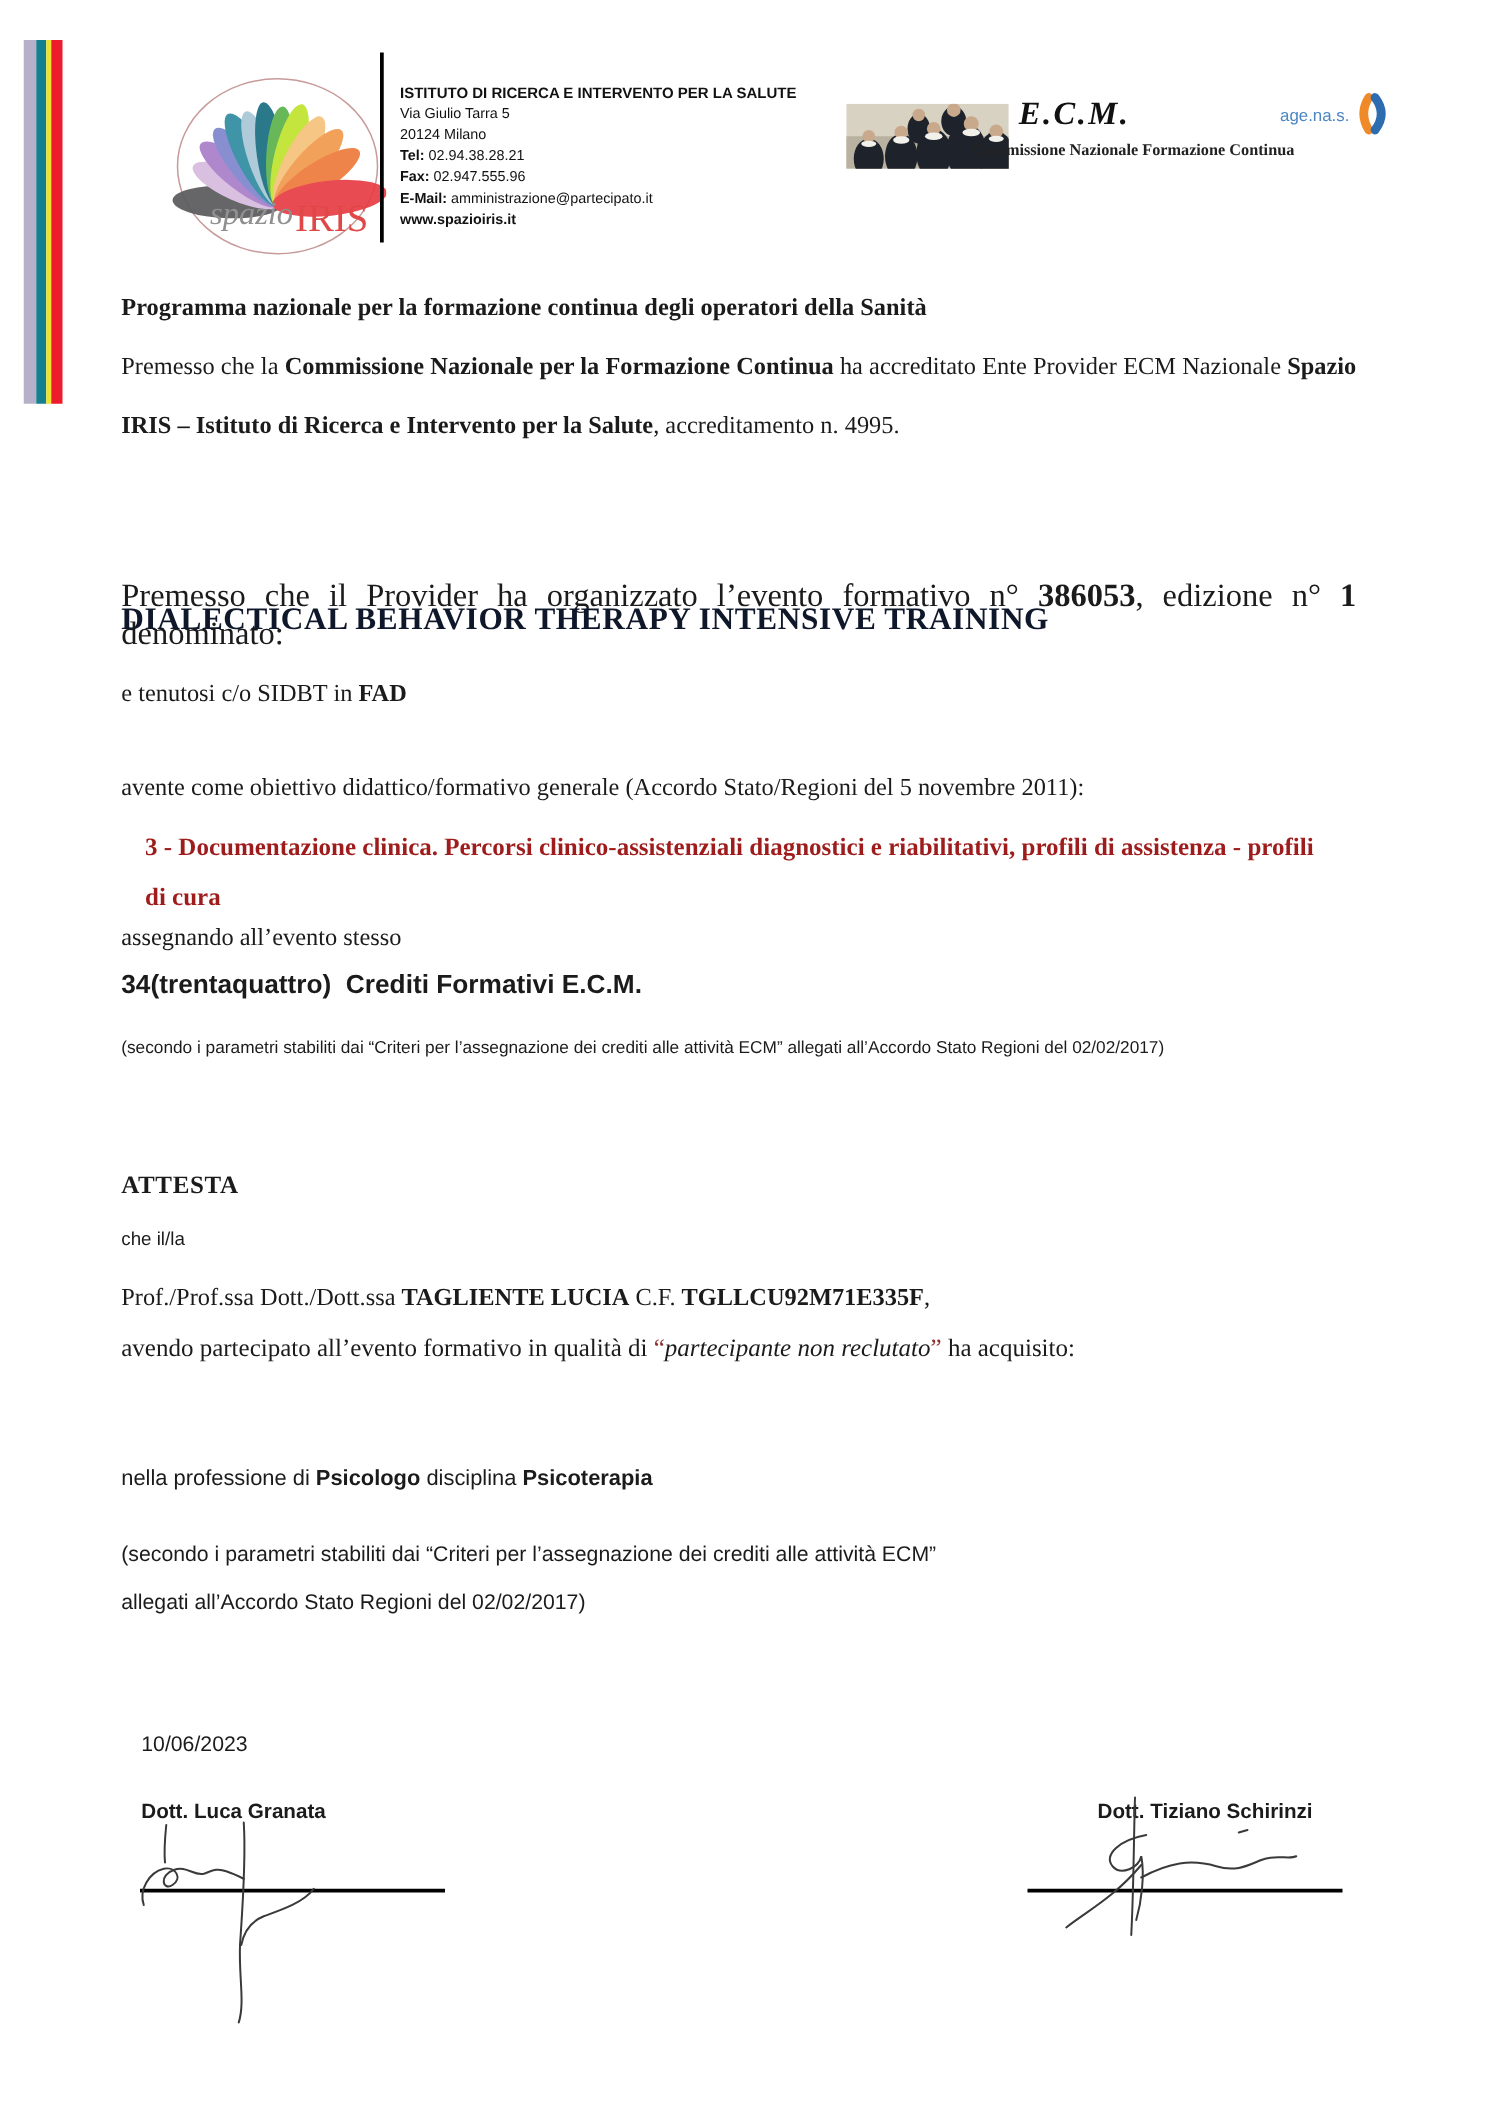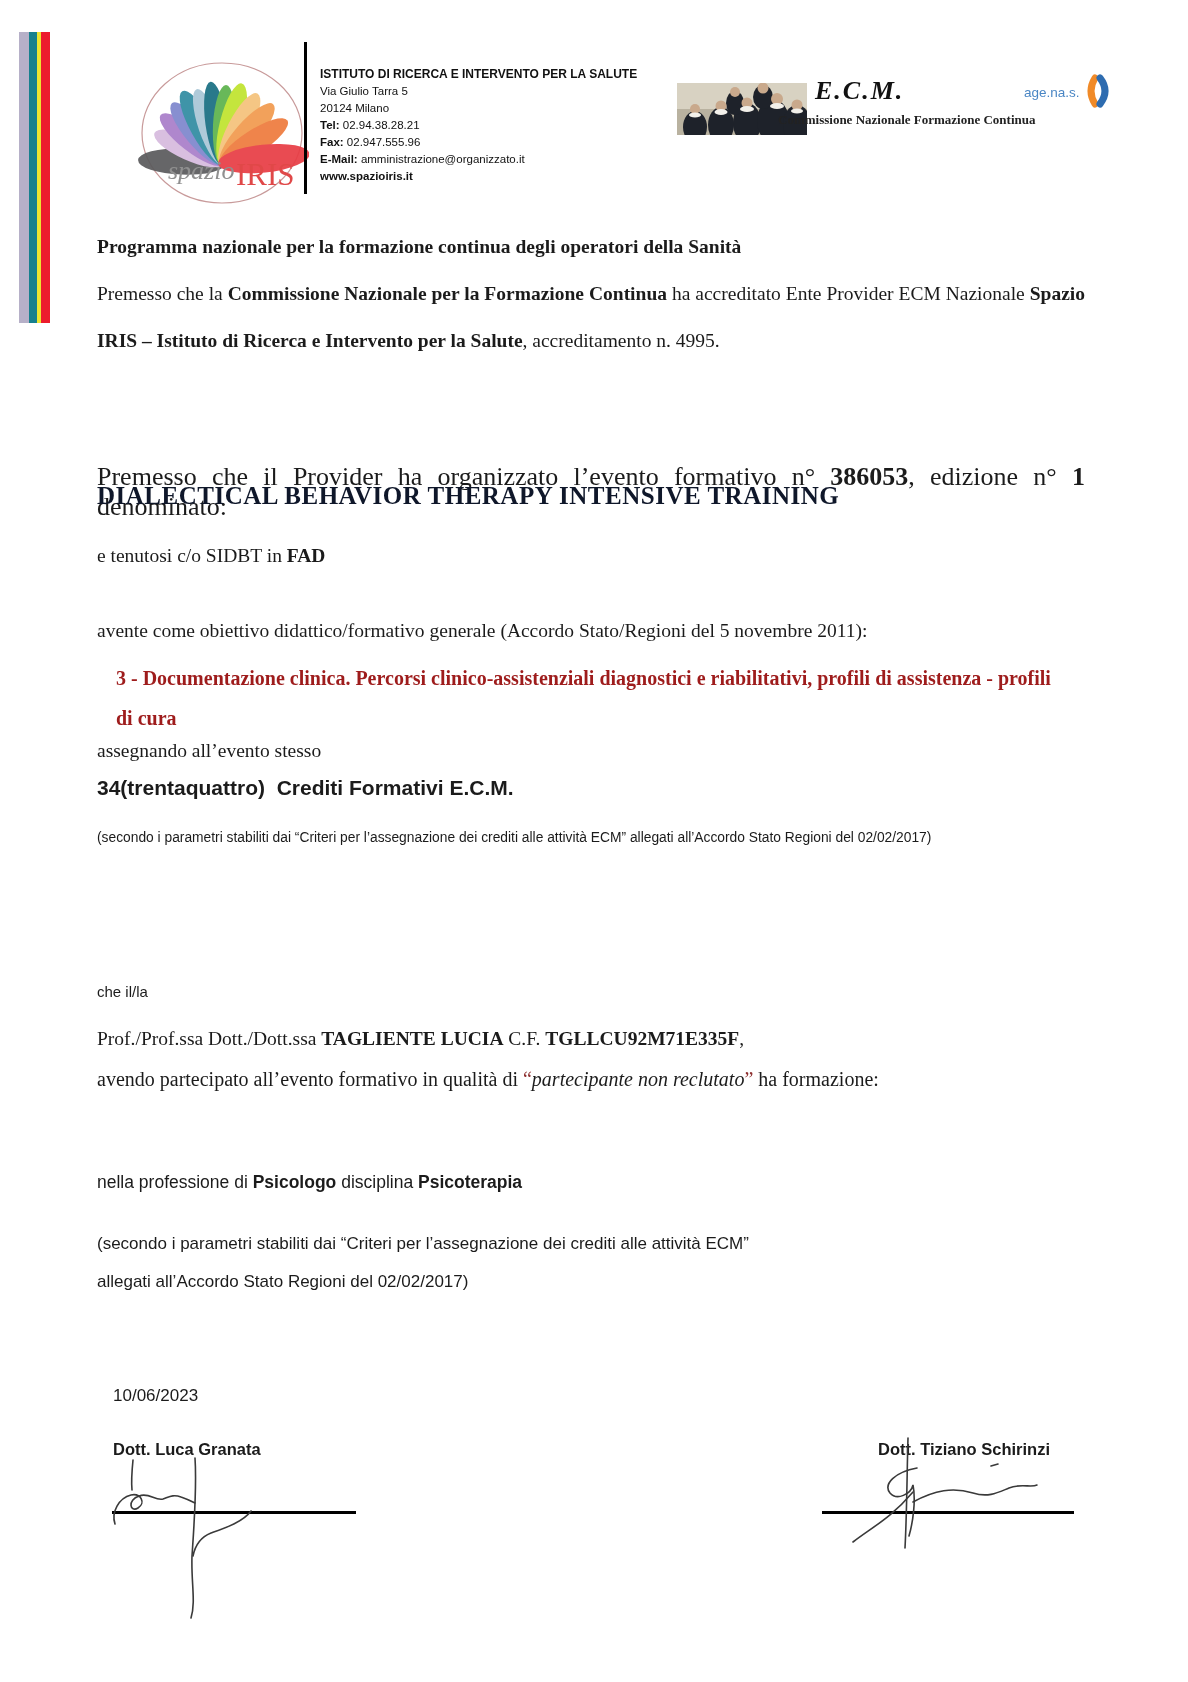--- a/index.html
+++ b/index.html
@@ -127,21 +127,21 @@
   </svg>
 
   <div class="abs hdr-divider"></div>
 
   <div class="abs contact">
     <div class="name">ISTITUTO DI RICERCA E INTERVENTO PER LA SALUTE</div>
     <div>Via Giulio Tarra 5</div>
     <div>20124 Milano</div>
     <div><b>Tel:</b><span> 02.94.38.28.21</span></div>
     <div><b>Fax:</b><span> 02.947.555.96</span></div>
-    <div><b>E-Mail:</b><span> amministrazione@organizzato.it</span></div>
+    <div><b>E-Mail:</b><span> amministrazione@partecipato.it</span></div>
     <div class="web">www.spazioiris.it</div>
   </div>
 
   <svg class="abs painting" width="130" height="52" viewBox="0 0 130 52">
     <rect width="130" height="52" fill="#d8d2c2"></rect>
     <rect y="26" width="130" height="26" fill="#b9b2a0"></rect>
     <g fill="#1e222a">
       <ellipse cx="18" cy="44" rx="12" ry="16"></ellipse>
       <ellipse cx="44" cy="42" rx="13" ry="18"></ellipse>
       <ellipse cx="70" cy="40" rx="14" ry="20"></ellipse>
@@ -194,26 +194,27 @@
     <div class="objective-inner">3 - Documentazione clinica. Percorsi clinico-assistenziali diagnostici e riabilitativi, profili di assistenza - profili di cura</div>
   </div>
 
   <div class="abs blk assigning">assegnando all’evento stesso</div>
 
   <div class="abs blk credits">34(trentaquattro)  Crediti Formativi E.C.M.</div>
 
   <div class="abs blk note1">(secondo i parametri stabiliti dai “Criteri per l’assegnazione dei crediti alle attività ECM” allegati all’Accordo Stato Regioni del 02/02/2017)</div>
 
 
+  <div class="abs blk attesta">ATTESTA</div>
 
   <div class="abs blk cheilla">che il/la</div>
 
   <div class="abs blk participant"><span>Prof./Prof.ssa Dott./Dott.ssa </span><b class="seg">TAGLIENTE LUCIA</b><span> C.F. </span><b class="seg">TGLLCU92M71E335F</b><span>,</span></div>
 
-  <div class="abs blk participation"><span>avendo partecipato all’evento formativo in qualità di </span><span class="quote">“</span><span class="it">partecipante non reclutato</span><span class="quote">”</span><span> ha formazione:</span></div>
+  <div class="abs blk participation"><span>avendo partecipato all’evento formativo in qualità di </span><span class="quote">“</span><span class="it">partecipante non reclutato</span><span class="quote">”</span><span> ha acquisito:</span></div>
 
 
   <div class="abs blk profession"><span>nella professione di </span><b class="seg">Psicologo</b><span> disciplina </span><b class="seg">Psicoterapia</b></div>
 
   <div class="abs blk note2a">(secondo i parametri stabiliti dai “Criteri per l’assegnazione dei crediti alle attività ECM”</div>
   <div class="abs blk note2b">allegati all’Accordo Stato Regioni del 02/02/2017)</div>
 
   <div class="abs f-date">10/06/2023</div>
 
   <div class="abs signer signer-l">Dott. Luca Granata</div>

